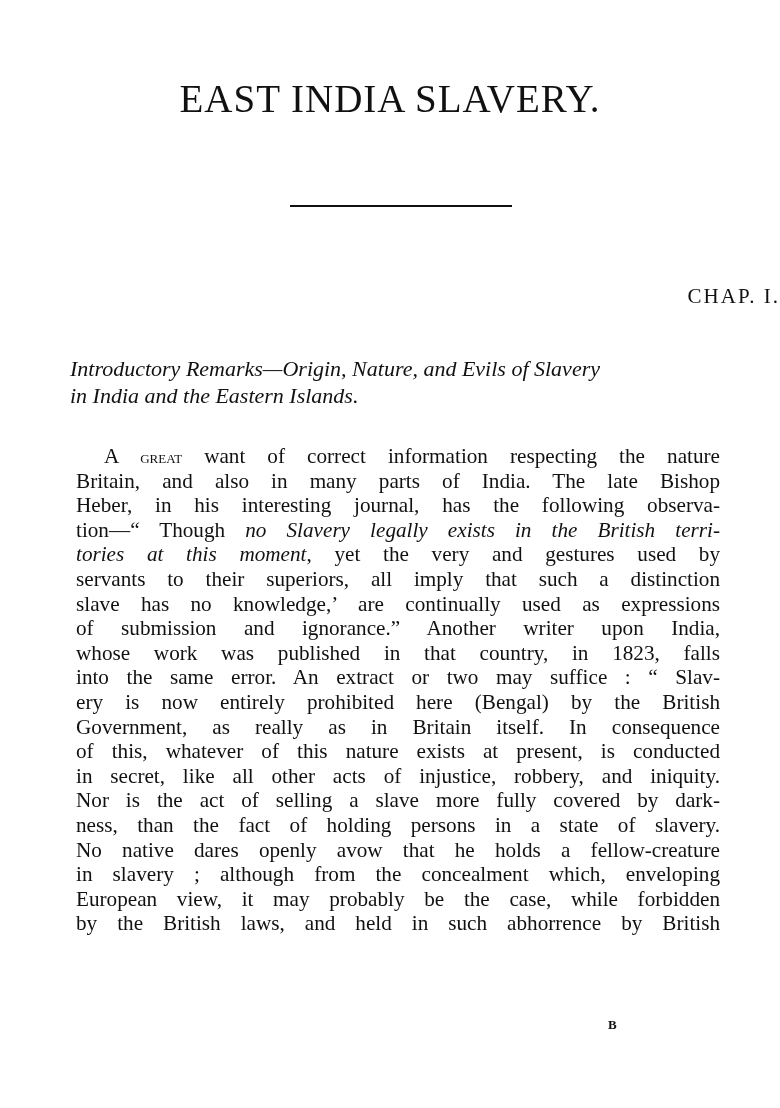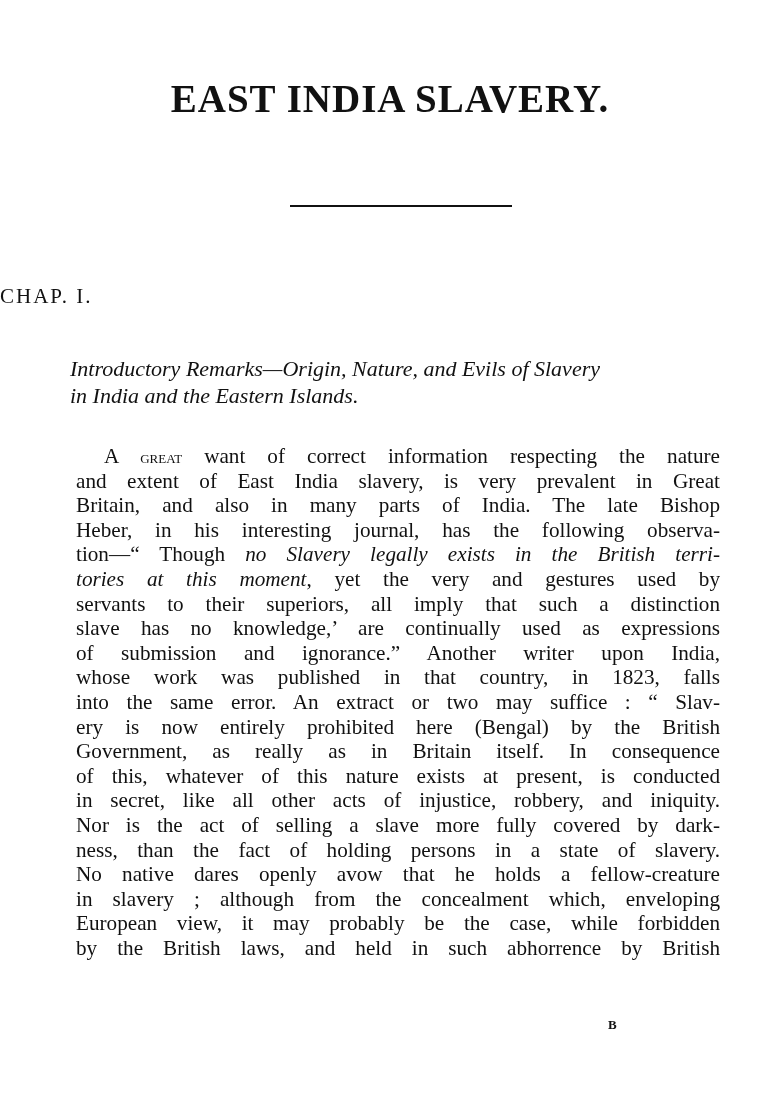--- a/index.html
+++ b/index.html
@@ -20,36 +20,36 @@
       left: 0; top: 0;
       width: 780px; height: 1108px;
     }
     .title {
       position: absolute;
       left: 0; width: 780px;
       top: 76px;
       text-align: center;
       font-size: 39px;
       letter-spacing: 1px;
-      font-weight: bold;
+      font-weight: normal;
       color: #111;
     }
     .rule {
       position: absolute;
       left: 290px;
       top: 205px;
       width: 222px;
       height: 2px;
       background: #111;
     }
     .chap {
       position: absolute;
       left: 0; width: 780px;
       top: 284px;
-      text-align: left;
+      text-align: right;
       font-size: 21px;
       letter-spacing: 2px;
       color: #111;
     }
     .subtitle {
       position: absolute;
       left: 70px; width: 655px;
       top: 355px;
       text-align: left;
       font-style: italic;
@@ -93,21 +93,20 @@
   <div class="title">EAST INDIA SLAVERY.</div>
   <div class="rule"></div>
   <div class="chap">CHAP. I.</div>
   <div class="subtitle">
     <div>Introductory Remarks—Origin, Nature, and Evils of Slavery</div>
     <div>in India and the Eastern Islands.</div>
   </div>
 
   <div class="body-text">
     <span class="line indent"><span>A </span><span class="sc">great</span><span> want of correct information respecting the nature</span></span>
-    <span class="line">and extent of East India slavery, is very prevalent in Great</span>
     <span class="line">Britain, and also in many parts of India.  The late Bishop</span>
     <span class="line">Heber, in his interesting journal, has the following observa-</span>
     <span class="line"><span>tion—“ Though </span><span class="it">no Slavery legally exists in the British terri-</span></span>
     <span class="line"><span class="it">tories at this moment</span><span>, yet the very and gestures used by</span></span>
     <span class="line">servants to their superiors, all imply that such a distinction</span>
     <span class="line">slave has no knowledge,’ are continually used as expressions</span>
     <span class="line">of submission and ignorance.”  Another writer upon India,</span>
     <span class="line">whose work was published in that country, in 1823, falls</span>
     <span class="line">into the same error.  An extract or two may suffice : “ Slav-</span>
     <span class="line">ery is now entirely prohibited here (Bengal) by the British</span>

